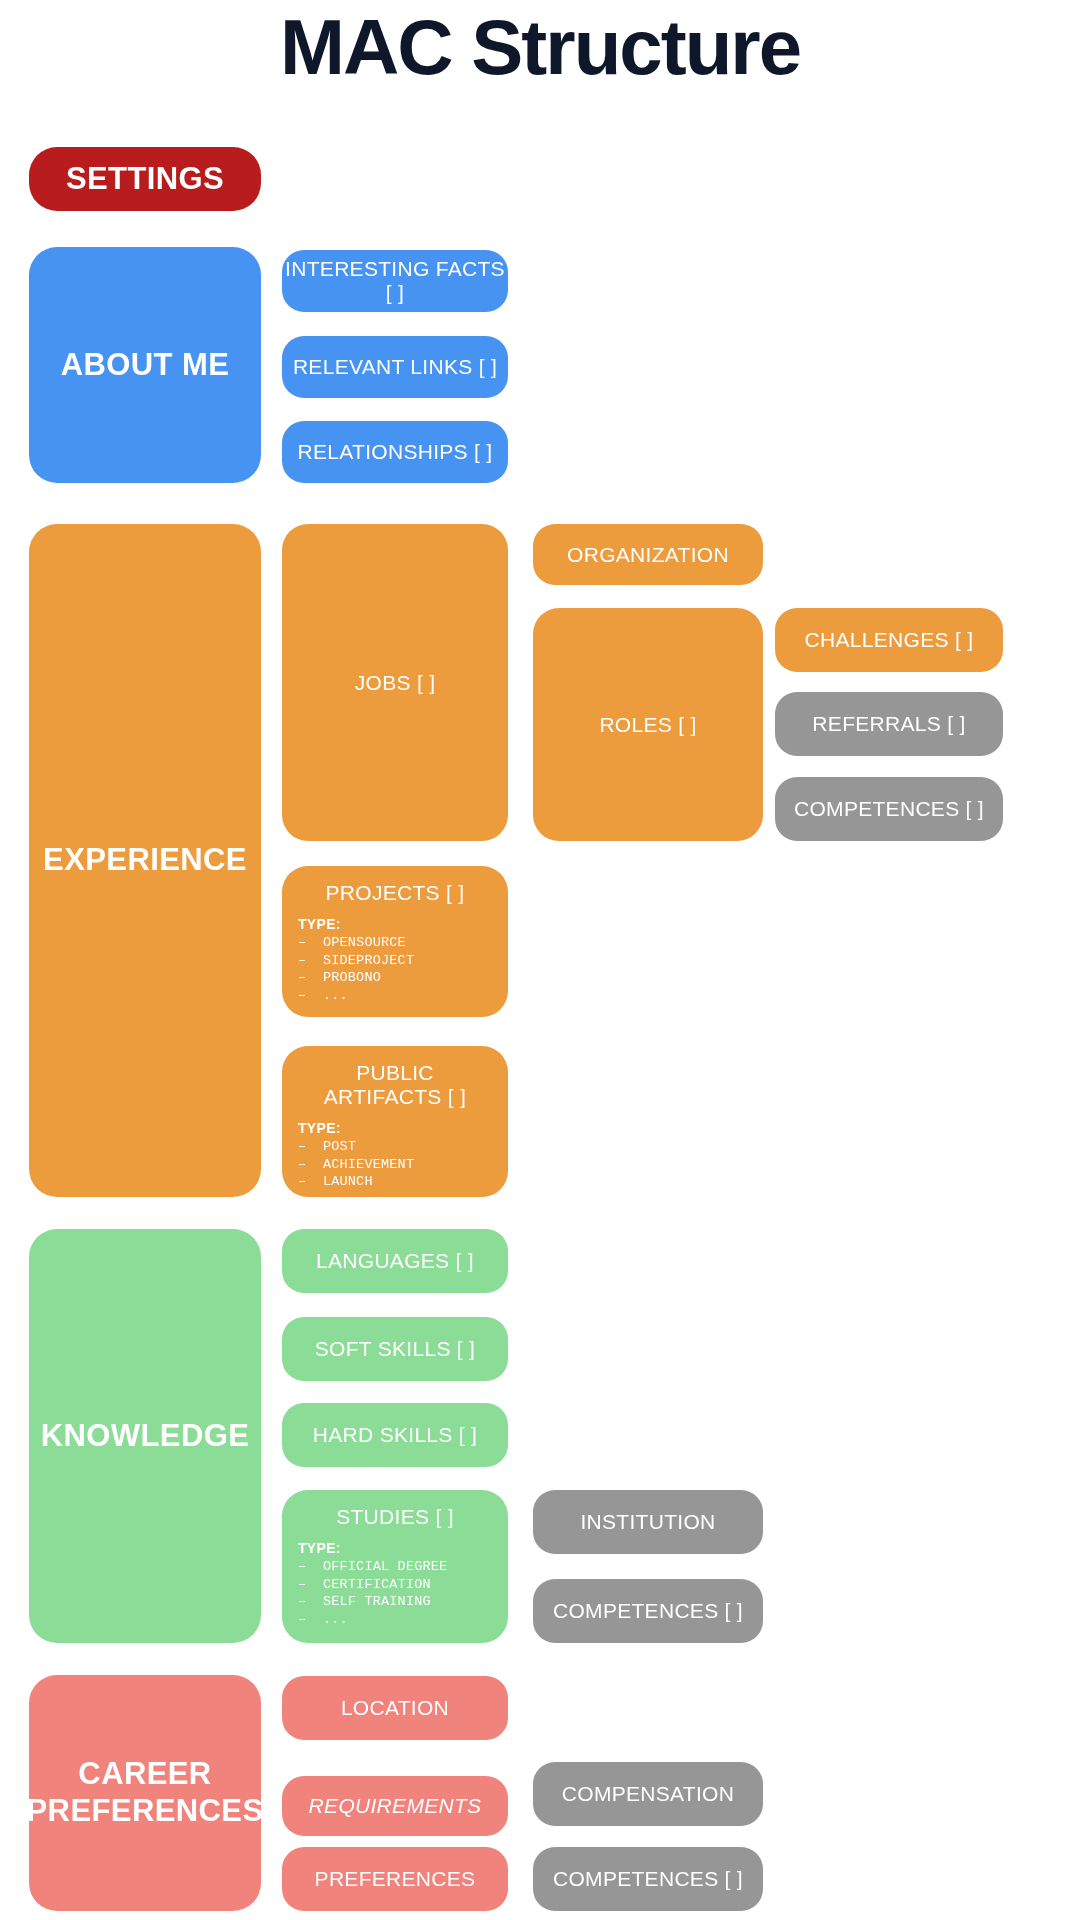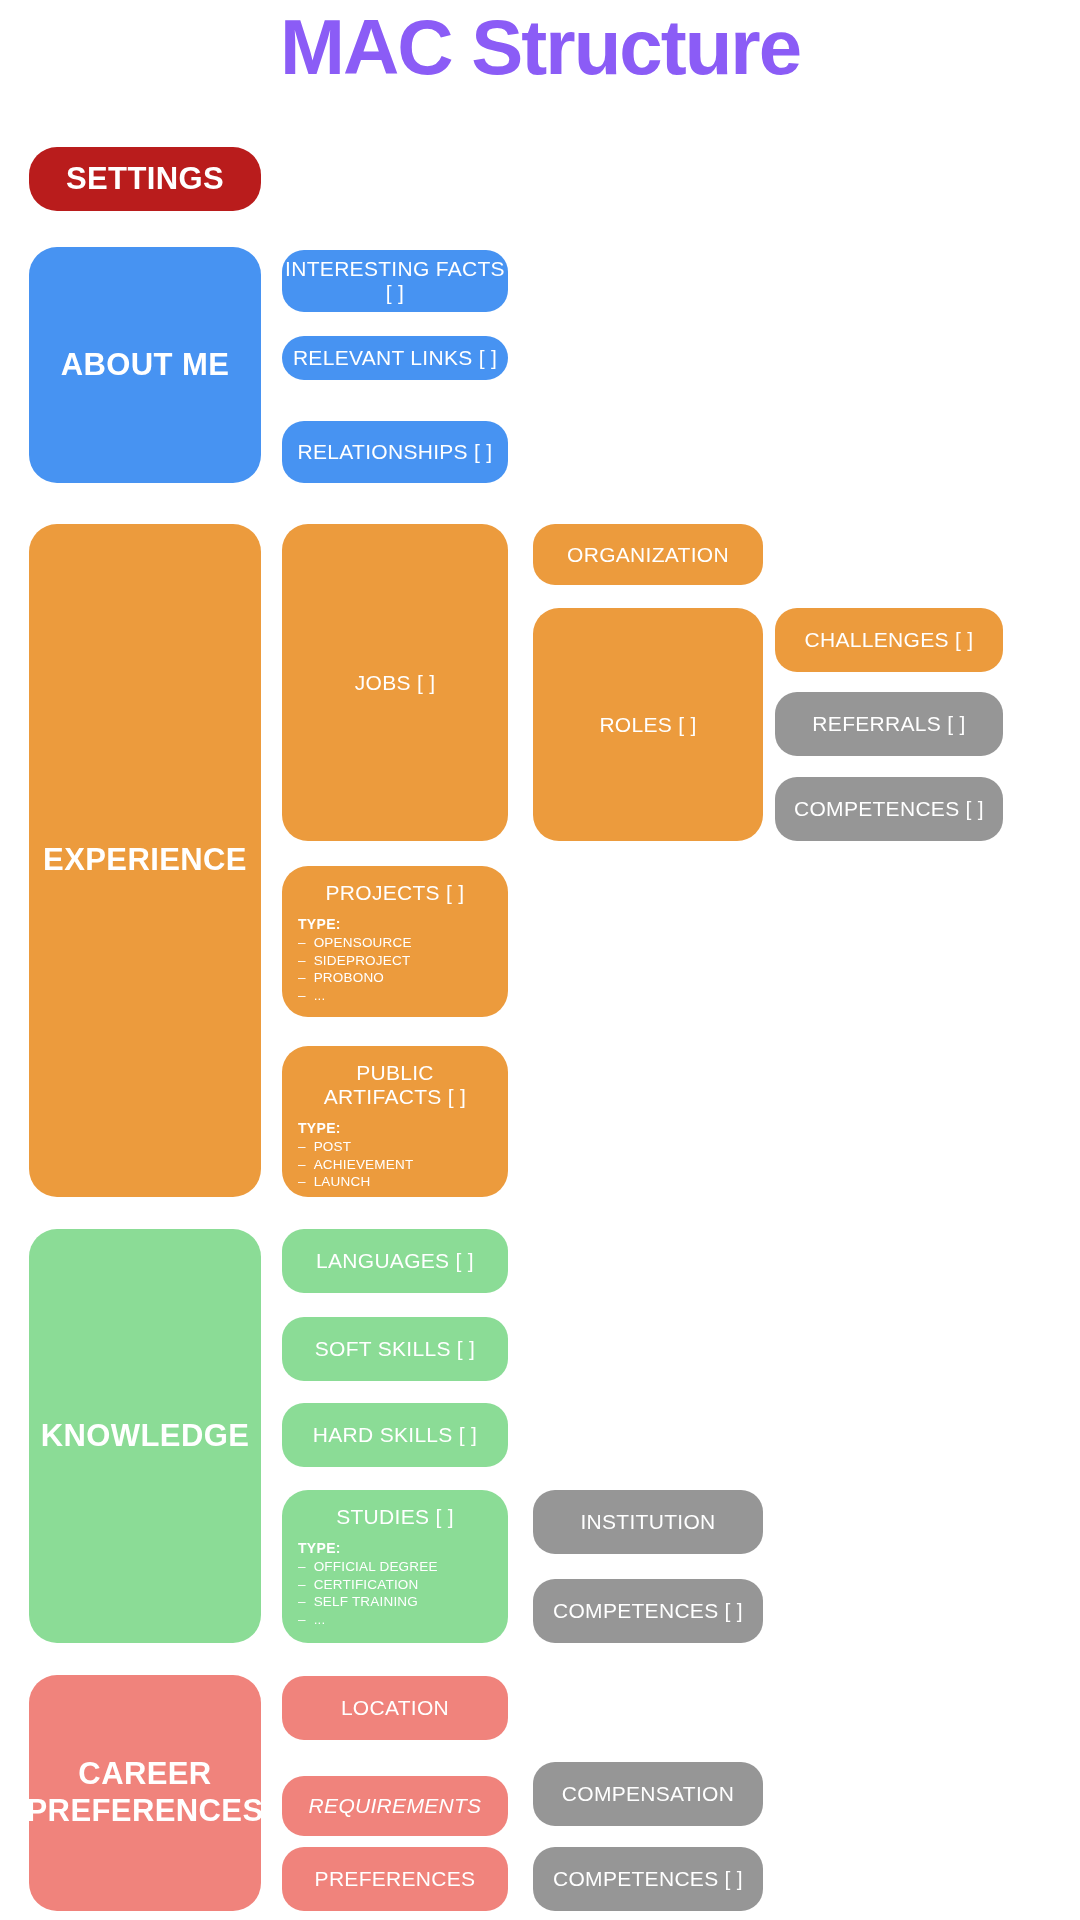--- a/index.html
+++ b/index.html
@@ -1,21 +1,21 @@
 <!DOCTYPE html>
 <html><head>
 <meta charset="utf-8">
 <style>
   html,body{margin:0;padding:0;background:#ffffff;}
   body{font-family:"Liberation Sans","DejaVu Sans",sans-serif;}
   .canvas{position:relative;width:1080px;height:1920px;background:#ffffff;overflow:hidden;}
 
   .page-title{
     position:absolute;left:0;top:2px;width:1080px;margin:0;
-    text-align:center;font-size:78px;font-weight:800;color:#8b5cf6;
+    text-align:center;font-size:78px;font-weight:800;color:#0f172a;
     letter-spacing:-2px;
   }
 
   .b{position:absolute;box-sizing:border-box;color:#ffffff;
      display:flex;align-items:center;justify-content:center;text-align:center;}
 
   
   .c-purple{background:#b91c1c;}
   .c-blue{background:#4793F2;}
   .c-orange{background:#EC9B3D;}
@@ -29,29 +29,29 @@
 
   .parent-label{font-size:31px;font-weight:700;letter-spacing:.4px;line-height:1.18;}
   .child-label{font-size:21px;font-weight:500;letter-spacing:.3px;}
 
   
   .detail{flex-direction:column;justify-content:flex-start;align-items:stretch;
           padding:15px 16px 10px 16px;text-align:left;}
   .detail .block-title{font-size:21px;font-weight:500;letter-spacing:.3px;
           text-align:center;margin-bottom:11px;}
   .type-head{font-size:14px;font-weight:600;letter-spacing:.3px;margin:0 0 2px 0;}
-  ul.type-list{list-style:none;margin:0;padding:0;}
+  ul.type-list{list-style:none;margin:0;padding:0;font-family:Liberation Mono, monospace;}
   ul.type-list li{font-size:13.5px;font-weight:500;letter-spacing:.2px;line-height:1.3;}
   ul.type-list li::before{content:"\2013\00a0\00a0";}
 
   
   .pos-settings{left:29px;top:147px;width:232px;height:64px;}
   .pos-about{left:29px;top:247px;width:232px;height:236px;}
   .pos-facts{left:282px;top:250px;width:226px;height:62px;}
-  .pos-links{left:282px;top:336px;width:226px;height:44px;}
+  .pos-links{left:282px;top:336px;width:226px;height:62px;}
   .pos-relationships{left:282px;top:421px;width:226px;height:62px;}
 
   .pos-experience{left:29px;top:524px;width:232px;height:673px;}
   .pos-jobs{left:282px;top:524px;width:226px;height:317px;}
   .pos-organization{left:533px;top:524px;width:230px;height:61px;}
   .pos-roles{left:533px;top:608px;width:230px;height:233px;}
   .pos-challenges{left:775px;top:608px;width:228px;height:64px;}
   .pos-referrals{left:775px;top:692px;width:228px;height:64px;}
   .pos-roles-competences{left:775px;top:777px;width:228px;height:64px;}
   .pos-projects{left:282px;top:866px;width:226px;height:151px;}

